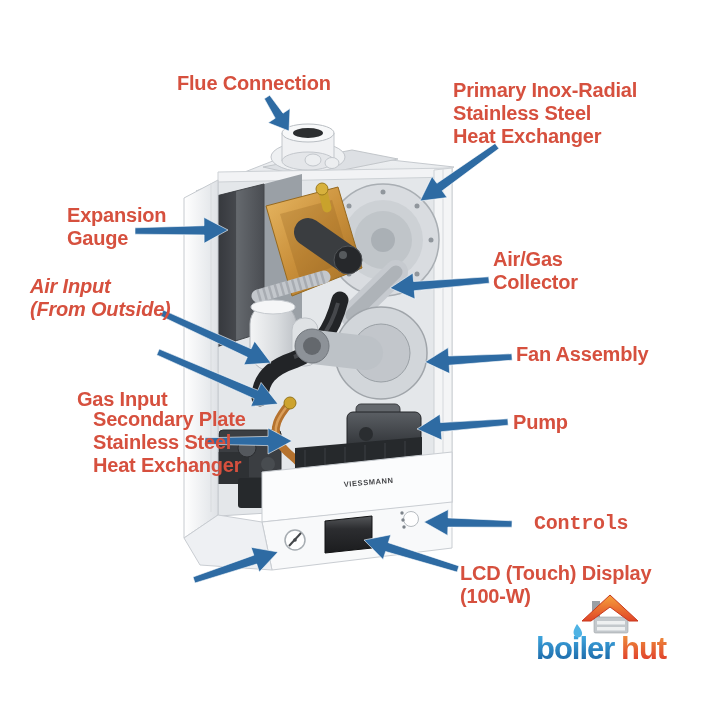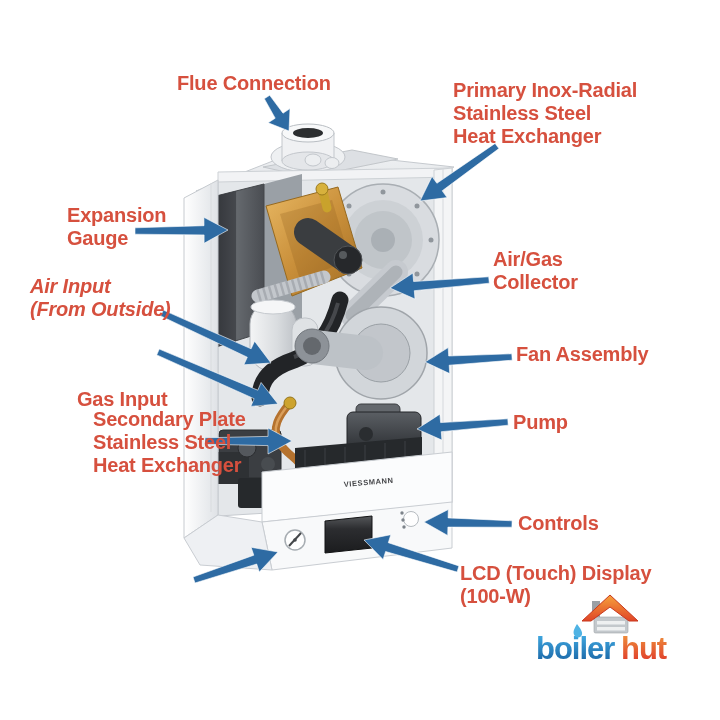--- a/index.html
+++ b/index.html
@@ -230,21 +230,21 @@
   <div class="callout" style="left:493px;top:248px;">Air/Gas
 Collector</div>
   <div class="callout" style="left:30px;top:275px;font-style:italic;">Air Input
 (From Outside)</div>
   <div class="callout" style="left:77px;top:340px;margin-top:48px;">Gas Input</div>
   <div class="callout" style="left:516px;top:343px;">Fan Assembly</div>
   <div class="callout" style="left:65px;top:408px;margin-left:28px;">Secondary Plate
 Stainless Steel
 Heat Exchanger</div>
   <div class="callout" style="left:513px;top:411px;">Pump</div>
-  <div class="callout" style="left:518px;top:512px;">Controls</div>
+  <div class="callout" style="left:534px;top:512px;font-family:Liberation Mono, monospace;">Controls</div>
   <div class="callout" style="left:460px;top:562px;">LCD (Touch) Display
 (100-W)</div>
 
   <div class="logo-wrap">
     <svg width="170" height="90" viewBox="0 0 170 90">
       <g>
         <rect x="64" y="16" width="8" height="18" fill="#9aa0a5"></rect>
         <rect x="66" y="32" width="34" height="16" rx="1.5" fill="#c3c8cc" stroke="#9fa5aa" stroke-width="0.6"></rect>
         <rect x="69" y="36" width="28" height="3.5" fill="#eef0f1"></rect>
         <rect x="69" y="42" width="28" height="3.5" fill="#eef0f1"></rect>

